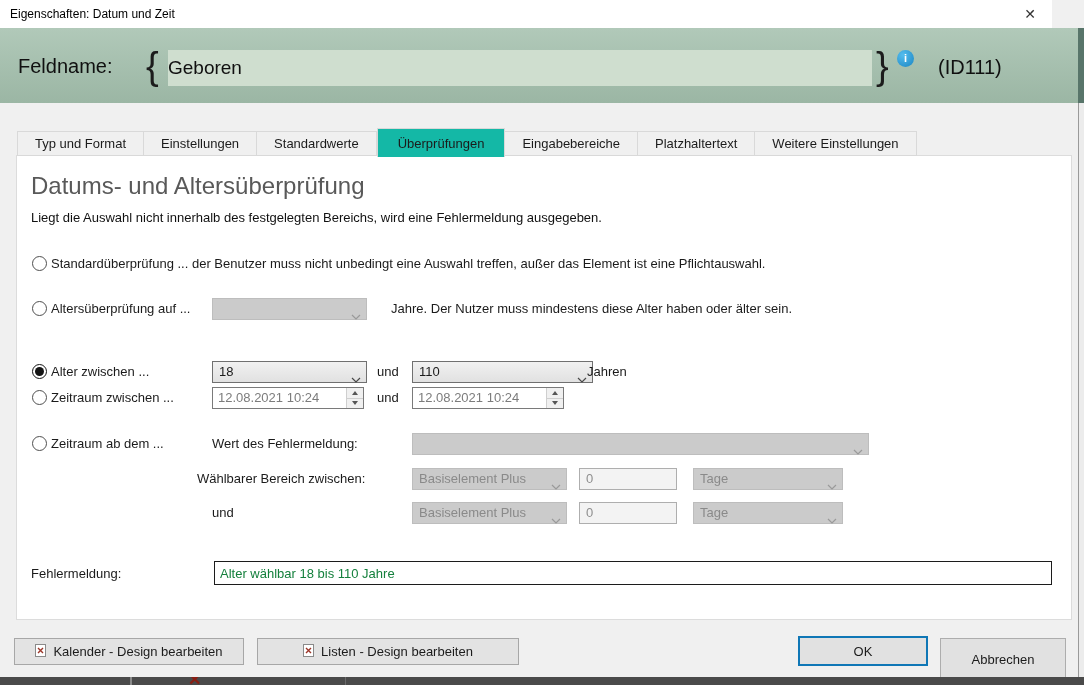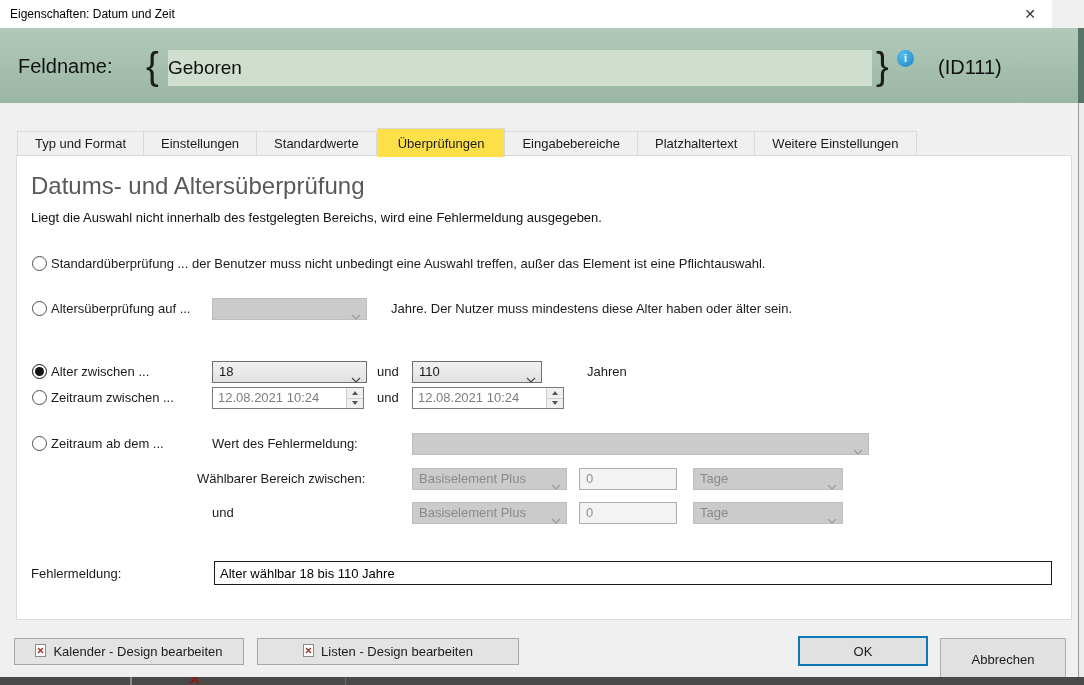--- a/index.html
+++ b/index.html
@@ -24,21 +24,21 @@
   .info-ic{left:897px;top:22px;width:17px;height:17px;border-radius:50%;
            background:radial-gradient(circle at 35% 30%,#55bdee,#1b85c2);
            color:#fff;font-size:11px;font-weight:bold;text-align:center;line-height:17px;}
   .fid{left:938px;top:28px;font-size:20px;color:#101010;}
 
   
   .tabbar{left:17px;top:127px;height:29px;display:flex;align-items:flex-end;z-index:3;}
   .tab{height:25px;box-sizing:border-box;border:1px solid #d9d9d9;border-left:none;
        background:#f0f0f0;padding:0 17px;font-size:13px;line-height:23px;white-space:nowrap;cursor:pointer;}
   .tab:first-child{border-left:1px solid #d9d9d9;}
-  .tab.active{height:29px;background:#fde047;line-height:29px;border-left:1px solid #d9d9d9;
+  .tab.active{height:29px;background:#14b8a6;line-height:29px;border-left:1px solid #d9d9d9;
               border-bottom:none;margin-bottom:-1px;z-index:4;padding:0 20px;}
 
   
   .panel{left:16px;top:155px;width:1056px;height:465px;background:#ffffff;
          border:1px solid #dcdcdc;box-sizing:border-box;}
   .p-head{left:14px;top:16px;font-size:24px;color:#595959;}
   .p-desc{left:14px;top:54px;font-size:13px;color:#111;}
   .prow{left:0;right:0;height:22px;}
   .rlabel{line-height:22px;font-size:13px;white-space:nowrap;}
   .radio{width:15px;height:15px;border:1px solid #4f4f4f;border-radius:50%;
@@ -61,21 +61,21 @@
   .tri-up{width:0;height:0;border-left:3px solid transparent;border-right:3px solid transparent;
           border-bottom:4px solid #555;}
   .tri-dn{width:0;height:0;border-left:3px solid transparent;border-right:3px solid transparent;
           border-top:4px solid #555;}
 
   .numfield{height:22px;box-sizing:border-box;background:#f3f3f3;border:1px solid #aeaeae;
             color:#8f8f8f;font-size:13px;line-height:20px;padding-left:6px;}
 
   .err-input{left:197px;top:-2px;width:838px;height:24px;box-sizing:border-box;
              border:1px solid #1c1c1c;background:#fff;font-size:13px;padding:0 5px;
-             font-family:"Liberation Sans",sans-serif;color:#000000;}
+             font-family:"Liberation Sans",sans-serif;color:#15803d;}
 
   
   .fbtn{top:638px;height:27px;box-sizing:border-box;background:#e3e3e3;border:1px solid #a7a7a7;
         font-size:13px;display:flex;align-items:center;justify-content:center;gap:7px;cursor:pointer;}
   .okbtn{left:798px;top:636px;width:130px;height:30px;box-sizing:border-box;background:#e1e1e1;
          border:2px solid #0f77b6;font-size:13px;display:flex;align-items:center;justify-content:center;cursor:pointer;}
   .cxbtn{left:940px;top:638px;width:126px;height:43px;box-sizing:border-box;background:#e1e1e1;
          border:1px solid #adadad;font-size:13px;display:flex;align-items:center;justify-content:center;cursor:pointer;}
 
   
@@ -142,21 +142,21 @@
       <div class="abs radio sel"></div>
       <div class="abs rlabel" style="left:34px;">Alter zwischen ...</div>
       <div class="abs combo" style="left:195px;width:155px;">
         <span>18</span>
         <span class="chev">
           <svg width="10" height="6">
               <path d="M1 1 L5 5 L9 1" stroke="#4a4a4a" stroke-width="1.2" fill="none"></path>
             </svg></span>
       </div>
       <div class="abs rlabel" style="left:360px;">und</div>
-      <div class="abs combo" style="left:395px;width:130px;">
+      <div class="abs combo" style="left:395px;width:181px;">
         <span>110</span>
         <span class="chev">
           <svg width="10" height="6">
               <path d="M1 1 L5 5 L9 1" stroke="#4a4a4a" stroke-width="1.2" fill="none"></path>
             </svg></span>
       </div>
       <div class="abs rlabel" style="left:570px;">Jahren</div>
     </div>
 
     <div class="abs prow" style="top:231px;">

